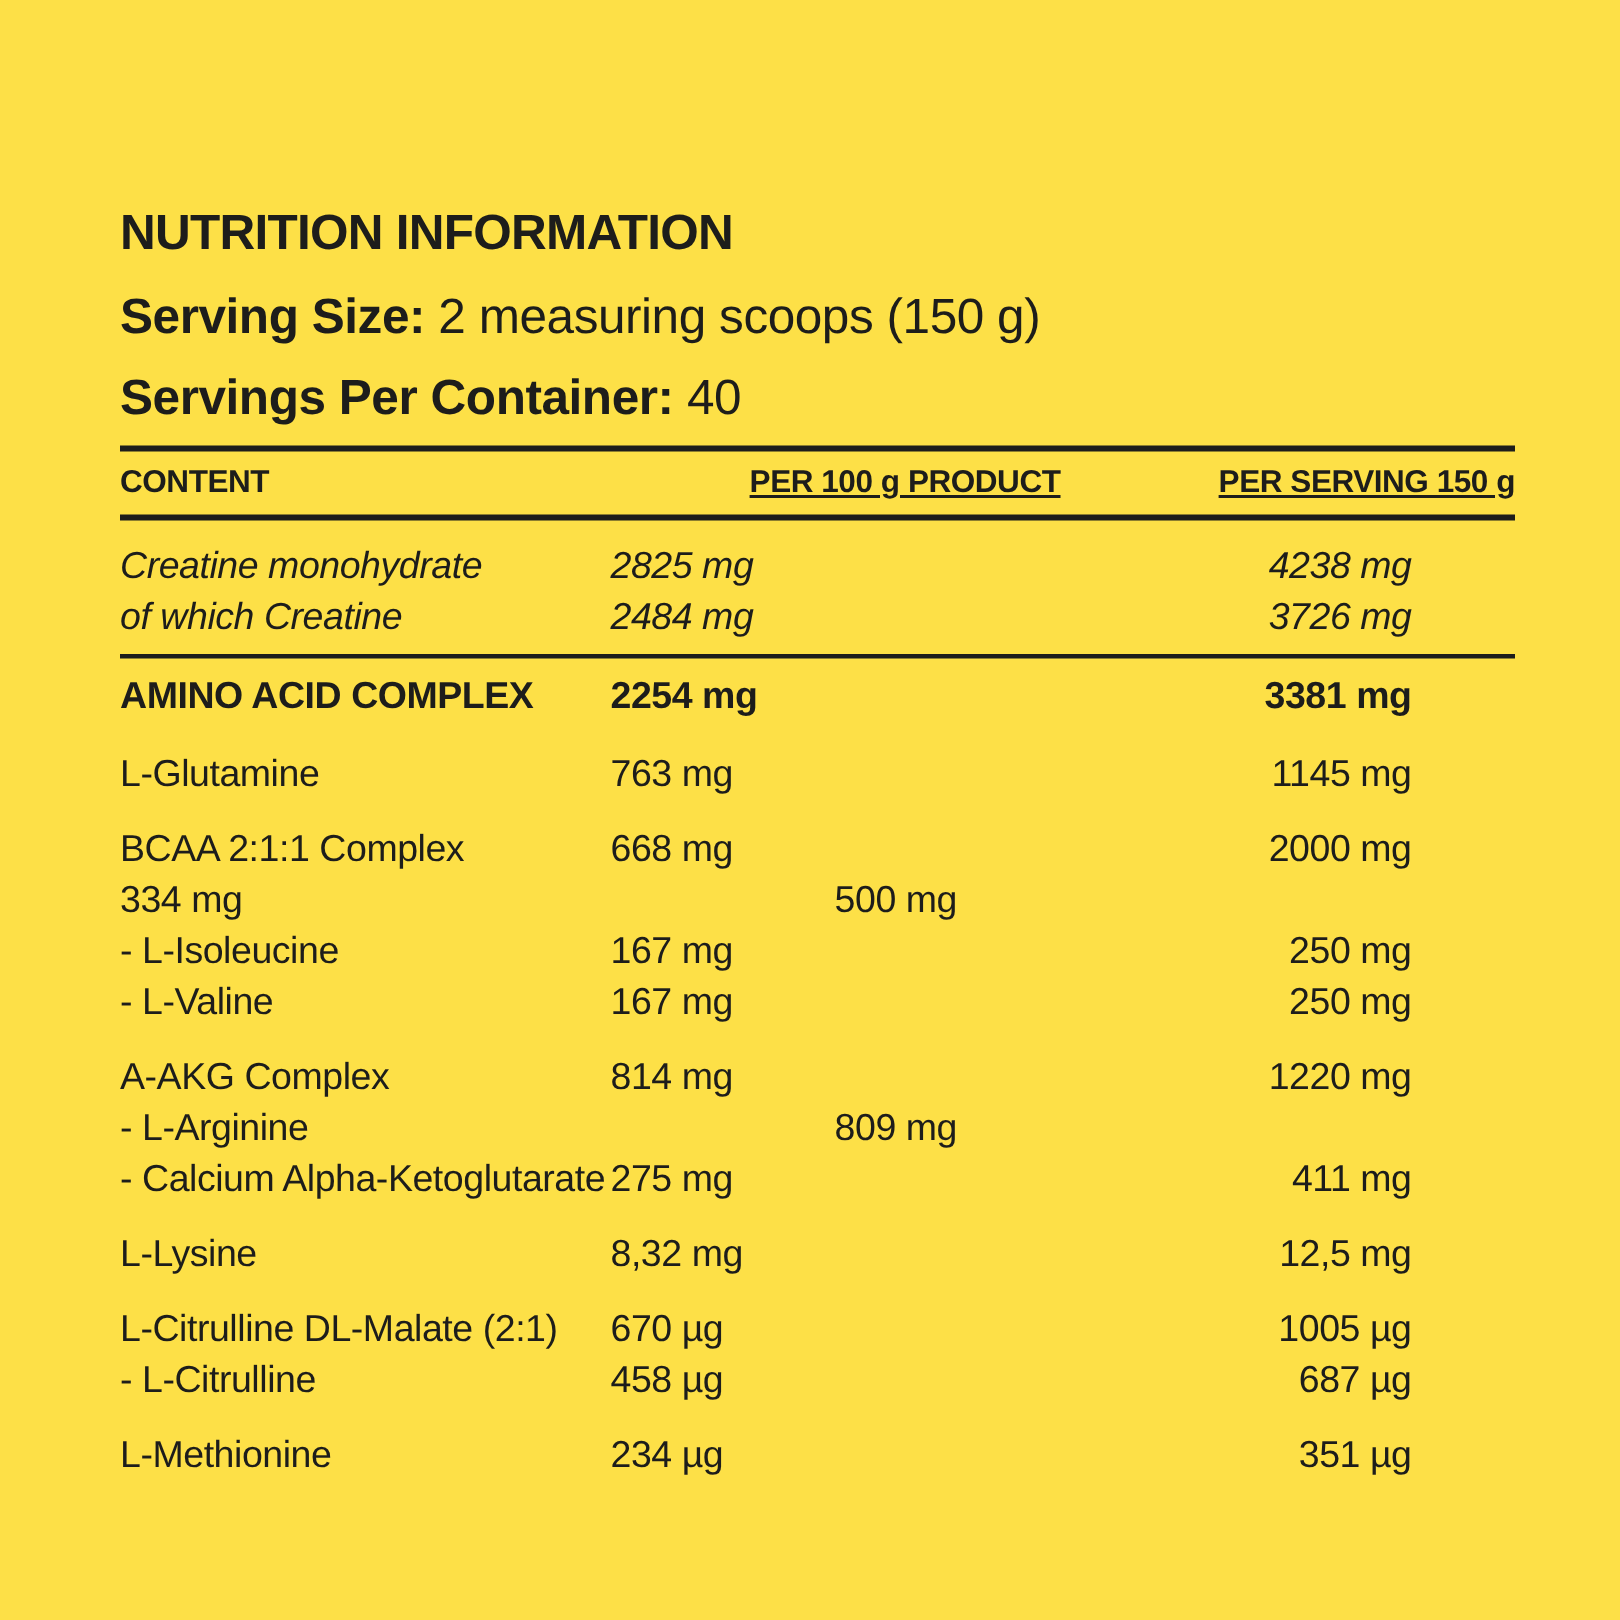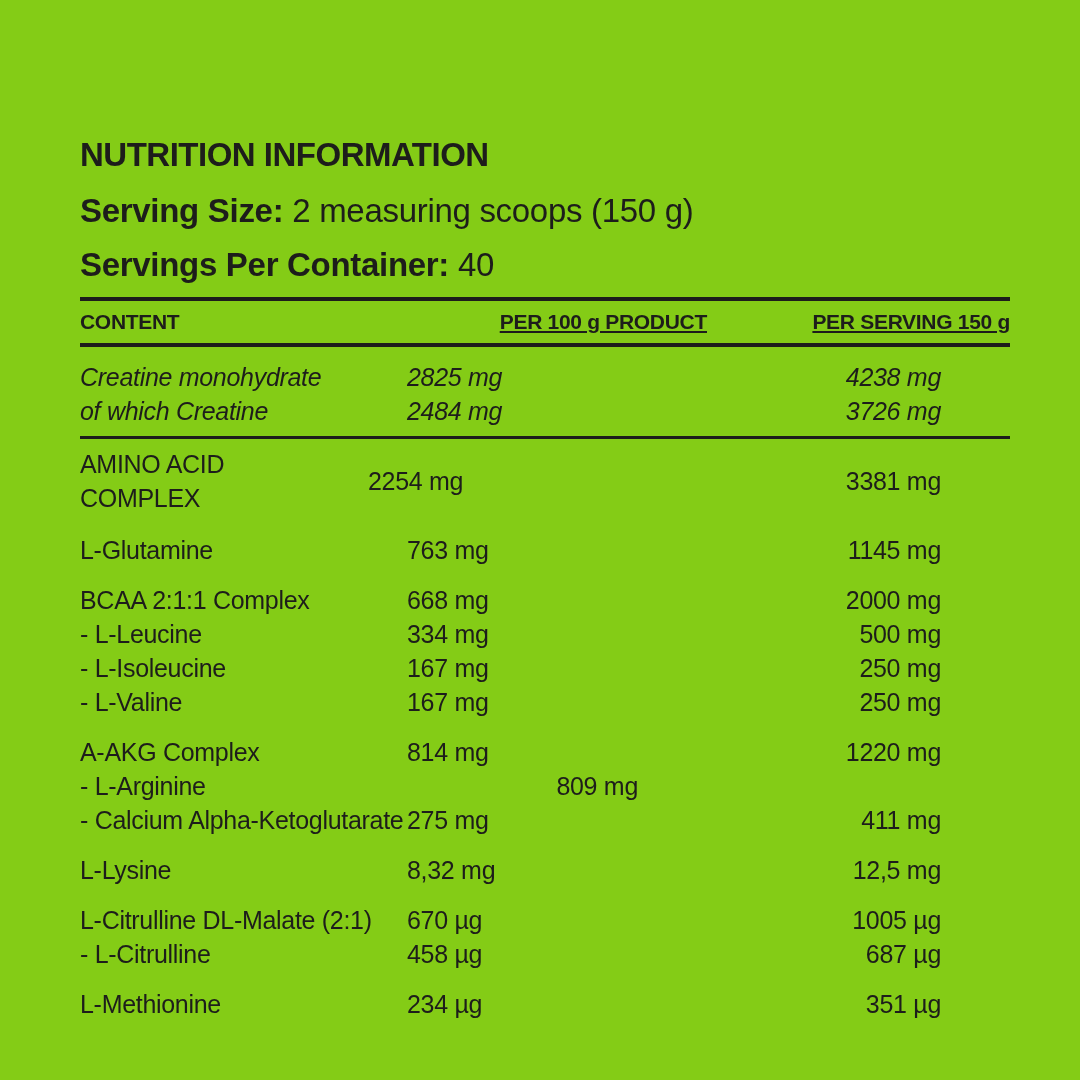--- a/index.html
+++ b/index.html
@@ -4,21 +4,21 @@
 <style>
   html, body {
     margin: 0;
     padding: 0;
     background: #ffffff;
   }
   .page {
     position: relative;
     width: 1080px;
     height: 1080px;
-    background: #84cc16;
+    background: #fde047;
     font-family: "Liberation Sans", sans-serif;
     color: #1d1d1b;
     overflow: hidden;
   }
   .sheet {
     position: absolute;
     left: 80px;
     top: 136px;
     width: 930px;
   }
@@ -65,21 +65,21 @@
   }
   .body-row .c2 { text-align: left; padding-right: 67px; }
   .body-row .c3 { text-align: right; padding-right: 69px; }
   .group { margin-top: 16px; }
   .group.first { margin-top: 0; padding-top: 13px; padding-bottom: 8px; font-style: italic; }
   .group.section-group {
     margin-top: 0;
     padding-top: 8px;
     padding-bottom: 2px;
   }
-  .section-group .body-row { font-weight: 400; gap: 39px; }
+  .section-group .body-row { font-weight: 700; }
   .tbody { padding-bottom: 2px; }
 </style>
 </head>
 <body>
 
 <div class="page">
   <div class="sheet">
 
     <div class="title">NUTRITION INFORMATION</div>
 
@@ -131,21 +131,20 @@
     <div class="c3">1145 mg</div>
   </div>
         </div>
         <div class="group">
           <div class="grid-row body-row">
     <div class="c1">BCAA 2:1:1 Complex</div>
     <div class="c2">668 mg</div>
     <div class="c3">2000 mg</div>
   </div>
           <div class="grid-row body-row">
-    <div class="c1">- L-Leucine</div>
     <div class="c2">334 mg</div>
     <div class="c3">500 mg</div>
   </div>
           <div class="grid-row body-row">
     <div class="c1">- L-Isoleucine</div>
     <div class="c2">167 mg</div>
     <div class="c3">250 mg</div>
   </div>
           <div class="grid-row body-row">
     <div class="c1">- L-Valine</div>

